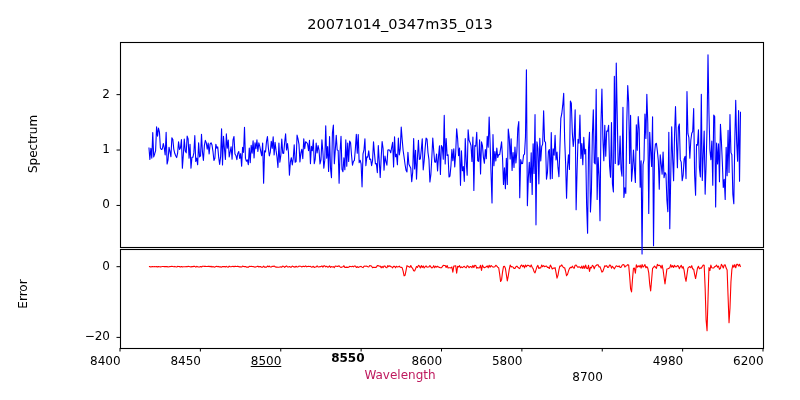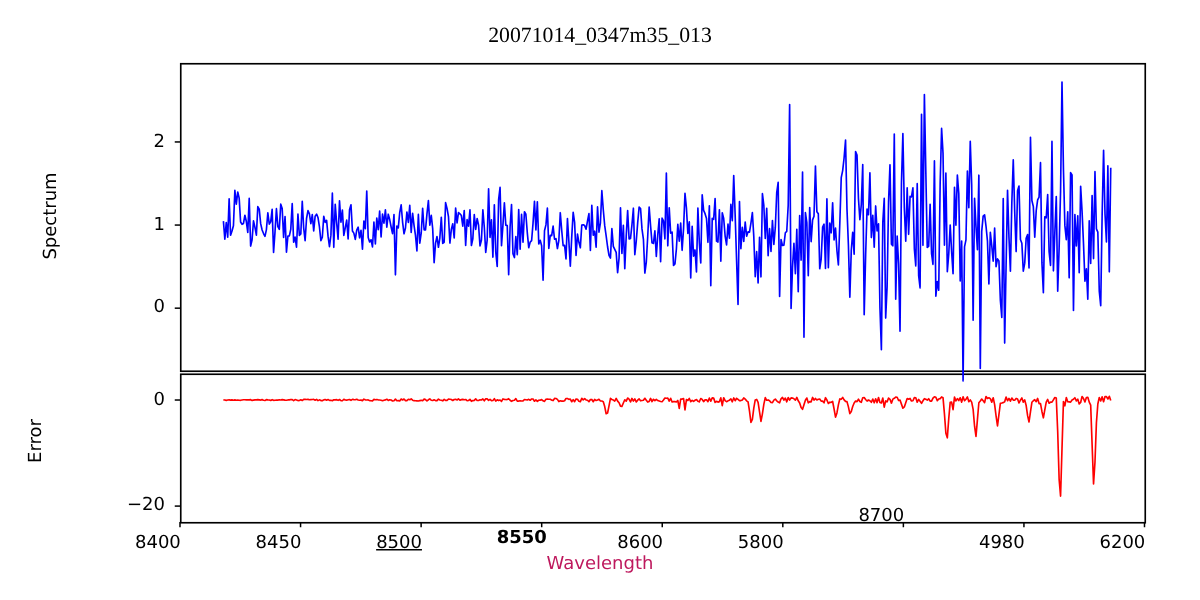--- a/index.html
+++ b/index.html
@@ -22,21 +22,20 @@
   }
   .fig-title {
     position: absolute;
     left: 0;
     top: 16px;
     width: 800px;
     text-align: center;
     font-size: 14.5px;
     color: #000000;
     letter-spacing: 0px;
-    font-family: Liberation Serif, serif;
   }
   .xlabel {
     position: absolute;
     left: 0;
     top: 368px;
     width: 800px;
     text-align: center;
     font-size: 12px;
     color: #be185d;
   }
@@ -109,21 +108,21 @@
       <line x1="116.5" y1="337.39285714285717" x2="120" y2="337.39285714285717" stroke="#000000" stroke-width="1"></line>
     </svg>
 
   <div id="tick-layer">
       <div class="tick-label xtick-label" style="left: 90px; top: 354px;">8400</div>
       <div class="tick-label xtick-label" style="left: 170.375px; top: 354px;">8450</div>
       <div class="tick-label xtick-label" style="left: 250.75px; top: 354px; text-decoration: underline;">8500</div>
       <div class="tick-label xtick-label" style="left: 331.125px; top: 351px; font-weight: bold;">8550</div>
       <div class="tick-label xtick-label" style="left: 411.5px; top: 354px;">8600</div>
       <div class="tick-label xtick-label" style="left: 491.875px; top: 354px;">5800</div>
-      <div class="tick-label xtick-label" style="left: 572.25px; top: 336px;">8700</div>
+      <div class="tick-label xtick-label" style="left: 572.25px; top: 370px;">8700</div>
       <div class="tick-label xtick-label" style="left: 652.625px; top: 354px;">4980</div>
       <div class="tick-label xtick-label" style="left: 733px; top: 354px;">6200</div>
       <div class="tick-label ytick-label" style="left: 50px; top: 197.446px;">0</div>
       <div class="tick-label ytick-label" style="left: 50px; top: 142.041px;">1</div>
       <div class="tick-label ytick-label" style="left: 50px; top: 86.6351px;">2</div>
       <div class="tick-label ytick-label" style="left: 50px; top: 258.679px;">0</div>
       <div class="tick-label ytick-label" style="left: 50px; top: 329.393px;">−20</div>
     </div>
 </div>
 

